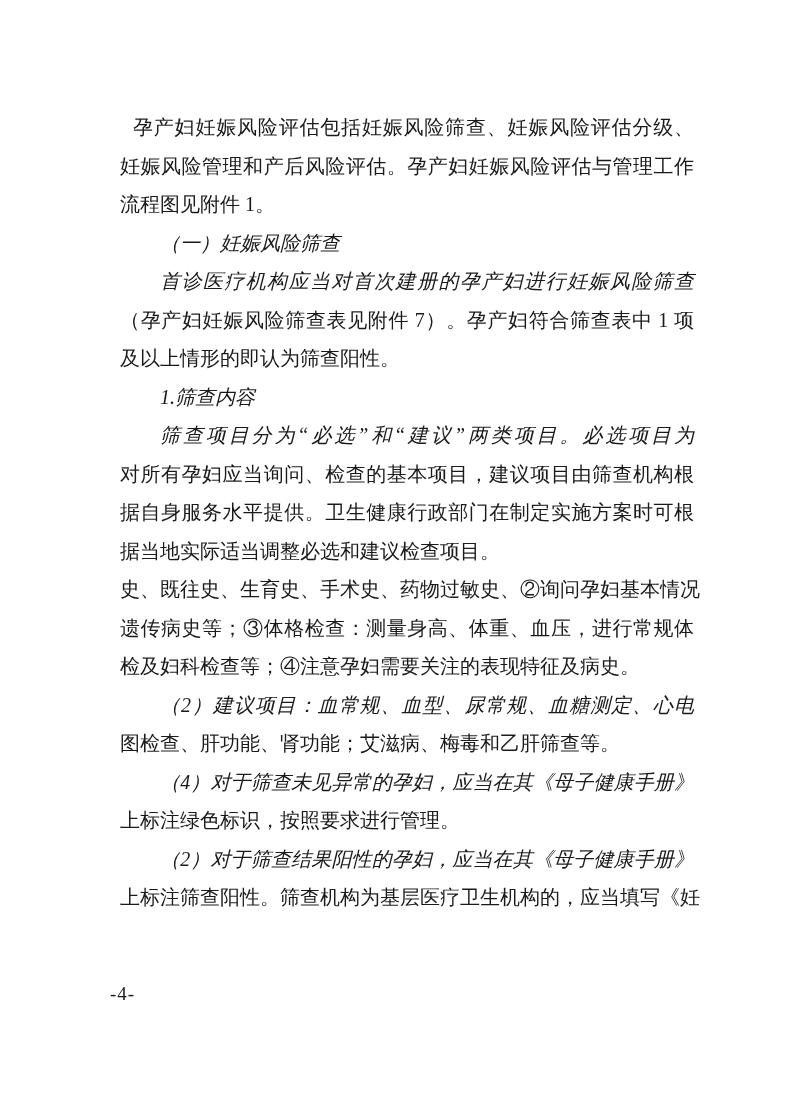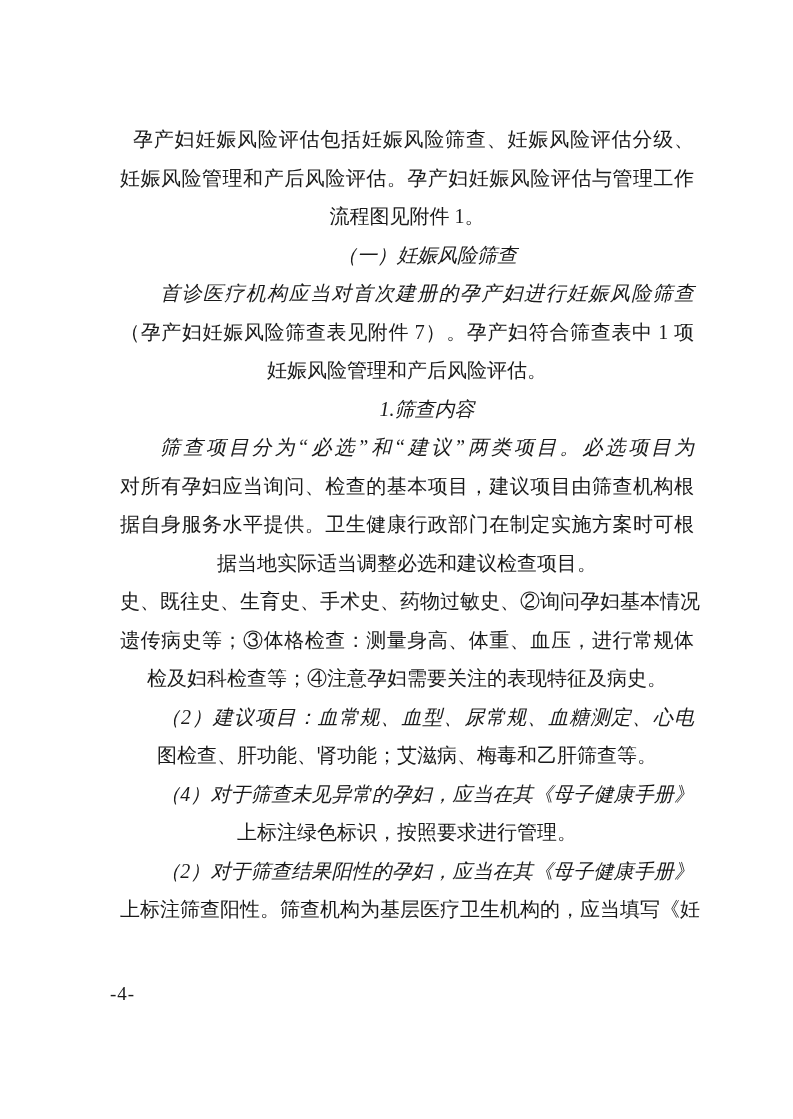--- a/index.html
+++ b/index.html
@@ -13,27 +13,26 @@
     height: 1119px;
     background: #ffffff;
     overflow: hidden;
     color: #1a1a1a;
   }
   .content {
     position: absolute;
     left: 120px;
     top: 108px;
     width: 574px;
-    margin-top: 12px;
   }
   .ln {
     font-size: 20px;
     line-height: 38.5px;
     white-space: nowrap;
-    text-align: center;
+    text-align: left;
   }
   
   .s {
     text-align: justify;
     text-align-last: justify;
   }
   
   .i2 { text-indent: 2em; font-style: italic; }
   
   .i1 { text-indent: 13px; }
@@ -51,21 +50,21 @@
 <body>
 
 <div class="page">
   <div class="content">
     <div class="ln i1 s">孕产妇妊娠风险评估包括妊娠风险筛查、妊娠风险评估分级、</div>
     <div class="ln s">妊娠风险管理和产后风险评估。孕产妇妊娠风险评估与管理工作</div>
     <div class="ln">流程图见附件 1。</div>
     <div class="ln i2">（一）妊娠风险筛查</div>
     <div class="ln i2 s">首诊医疗机构应当对首次建册的孕产妇进行妊娠风险筛查</div>
     <div class="ln s">（孕产妇妊娠风险筛查表见附件 7）。孕产妇符合筛查表中 1 项</div>
-    <div class="ln">妊娠风险管理和产后风险评估。</div>
+    <div class="ln">及以上情形的即认为筛查阳性。</div>
     <div class="ln i2">1.筛查内容</div>
     <div class="ln i2 s">筛查项目分为“必选”和“建议”两类项目。必选项目为</div>
     <div class="ln s">对所有孕妇应当询问、检查的基本项目，建议项目由筛查机构根</div>
     <div class="ln s">据自身服务水平提供。卫生健康行政部门在制定实施方案时可根</div>
     <div class="ln">据当地实际适当调整必选和建议检查项目。</div>
     <div class="ln s">史、既往史、生育史、手术史、药物过敏史、②询问孕妇基本情况</div>
     <div class="ln s">遗传病史等；③体格检查：测量身高、体重、血压，进行常规体</div>
     <div class="ln">检及妇科检查等；④注意孕妇需要关注的表现特征及病史。</div>
     <div class="ln i2 s">（2）建议项目：血常规、血型、尿常规、血糖测定、心电</div>
     <div class="ln">图检查、肝功能、肾功能；艾滋病、梅毒和乙肝筛查等。</div>

